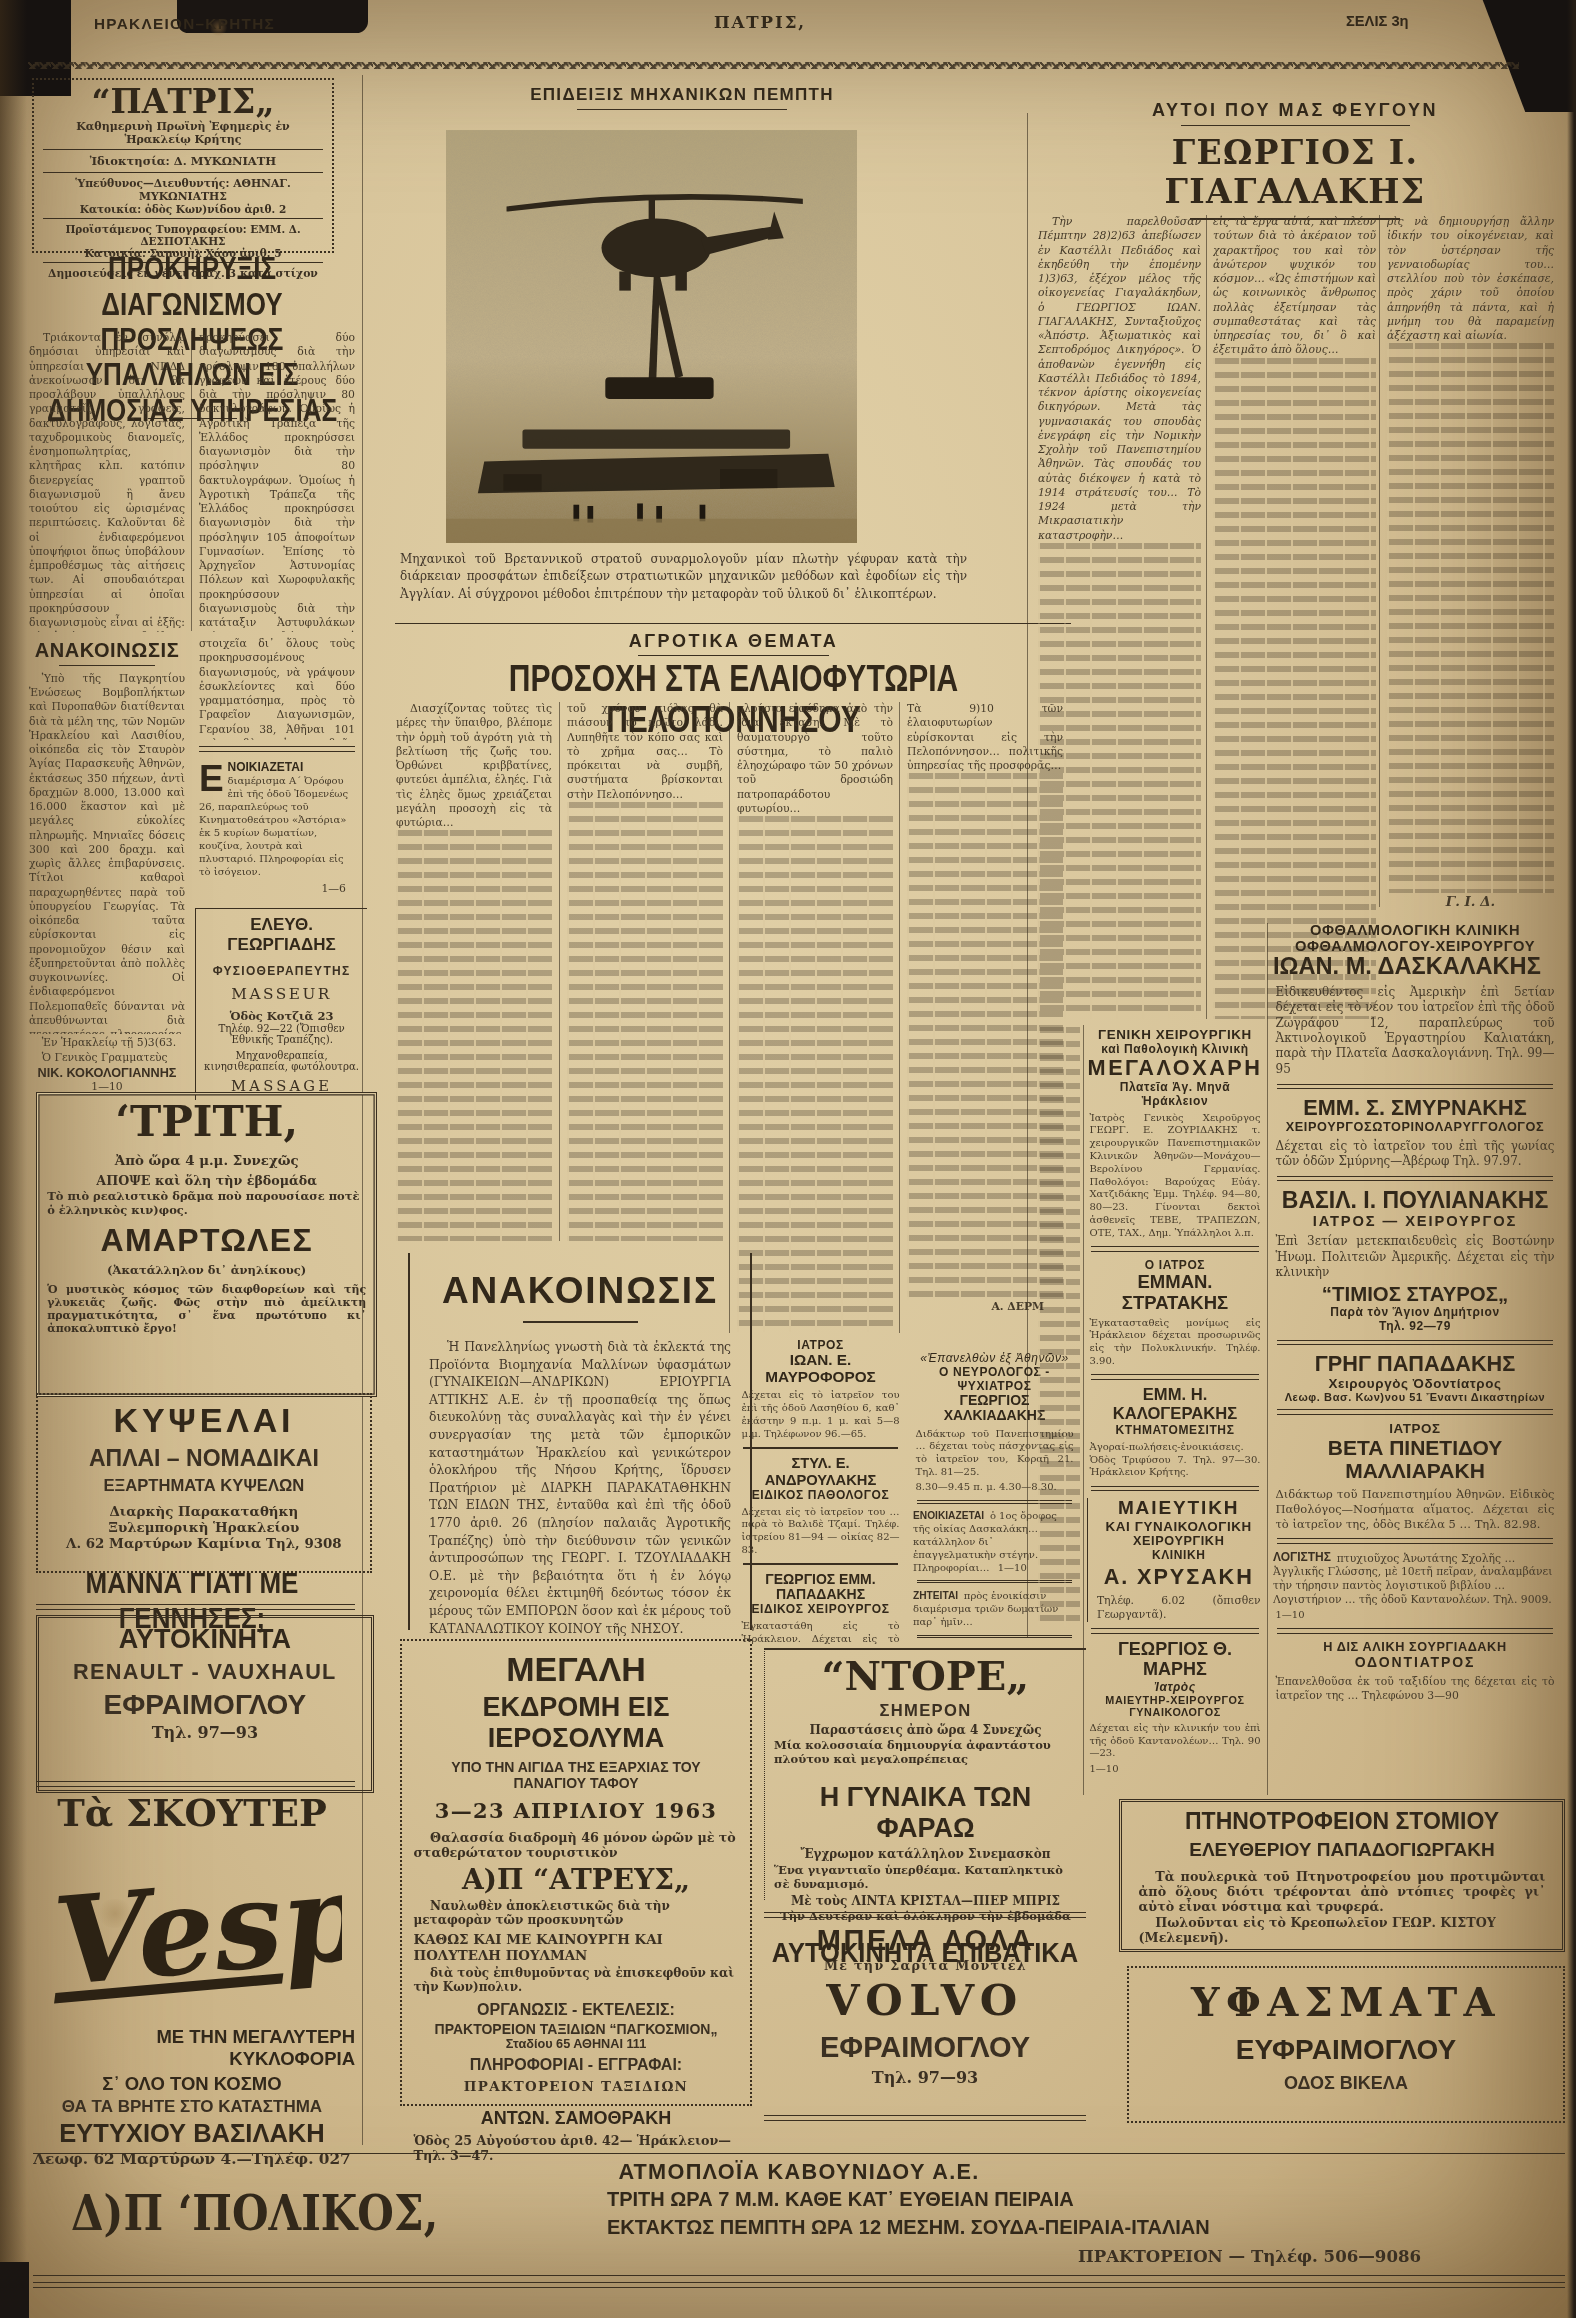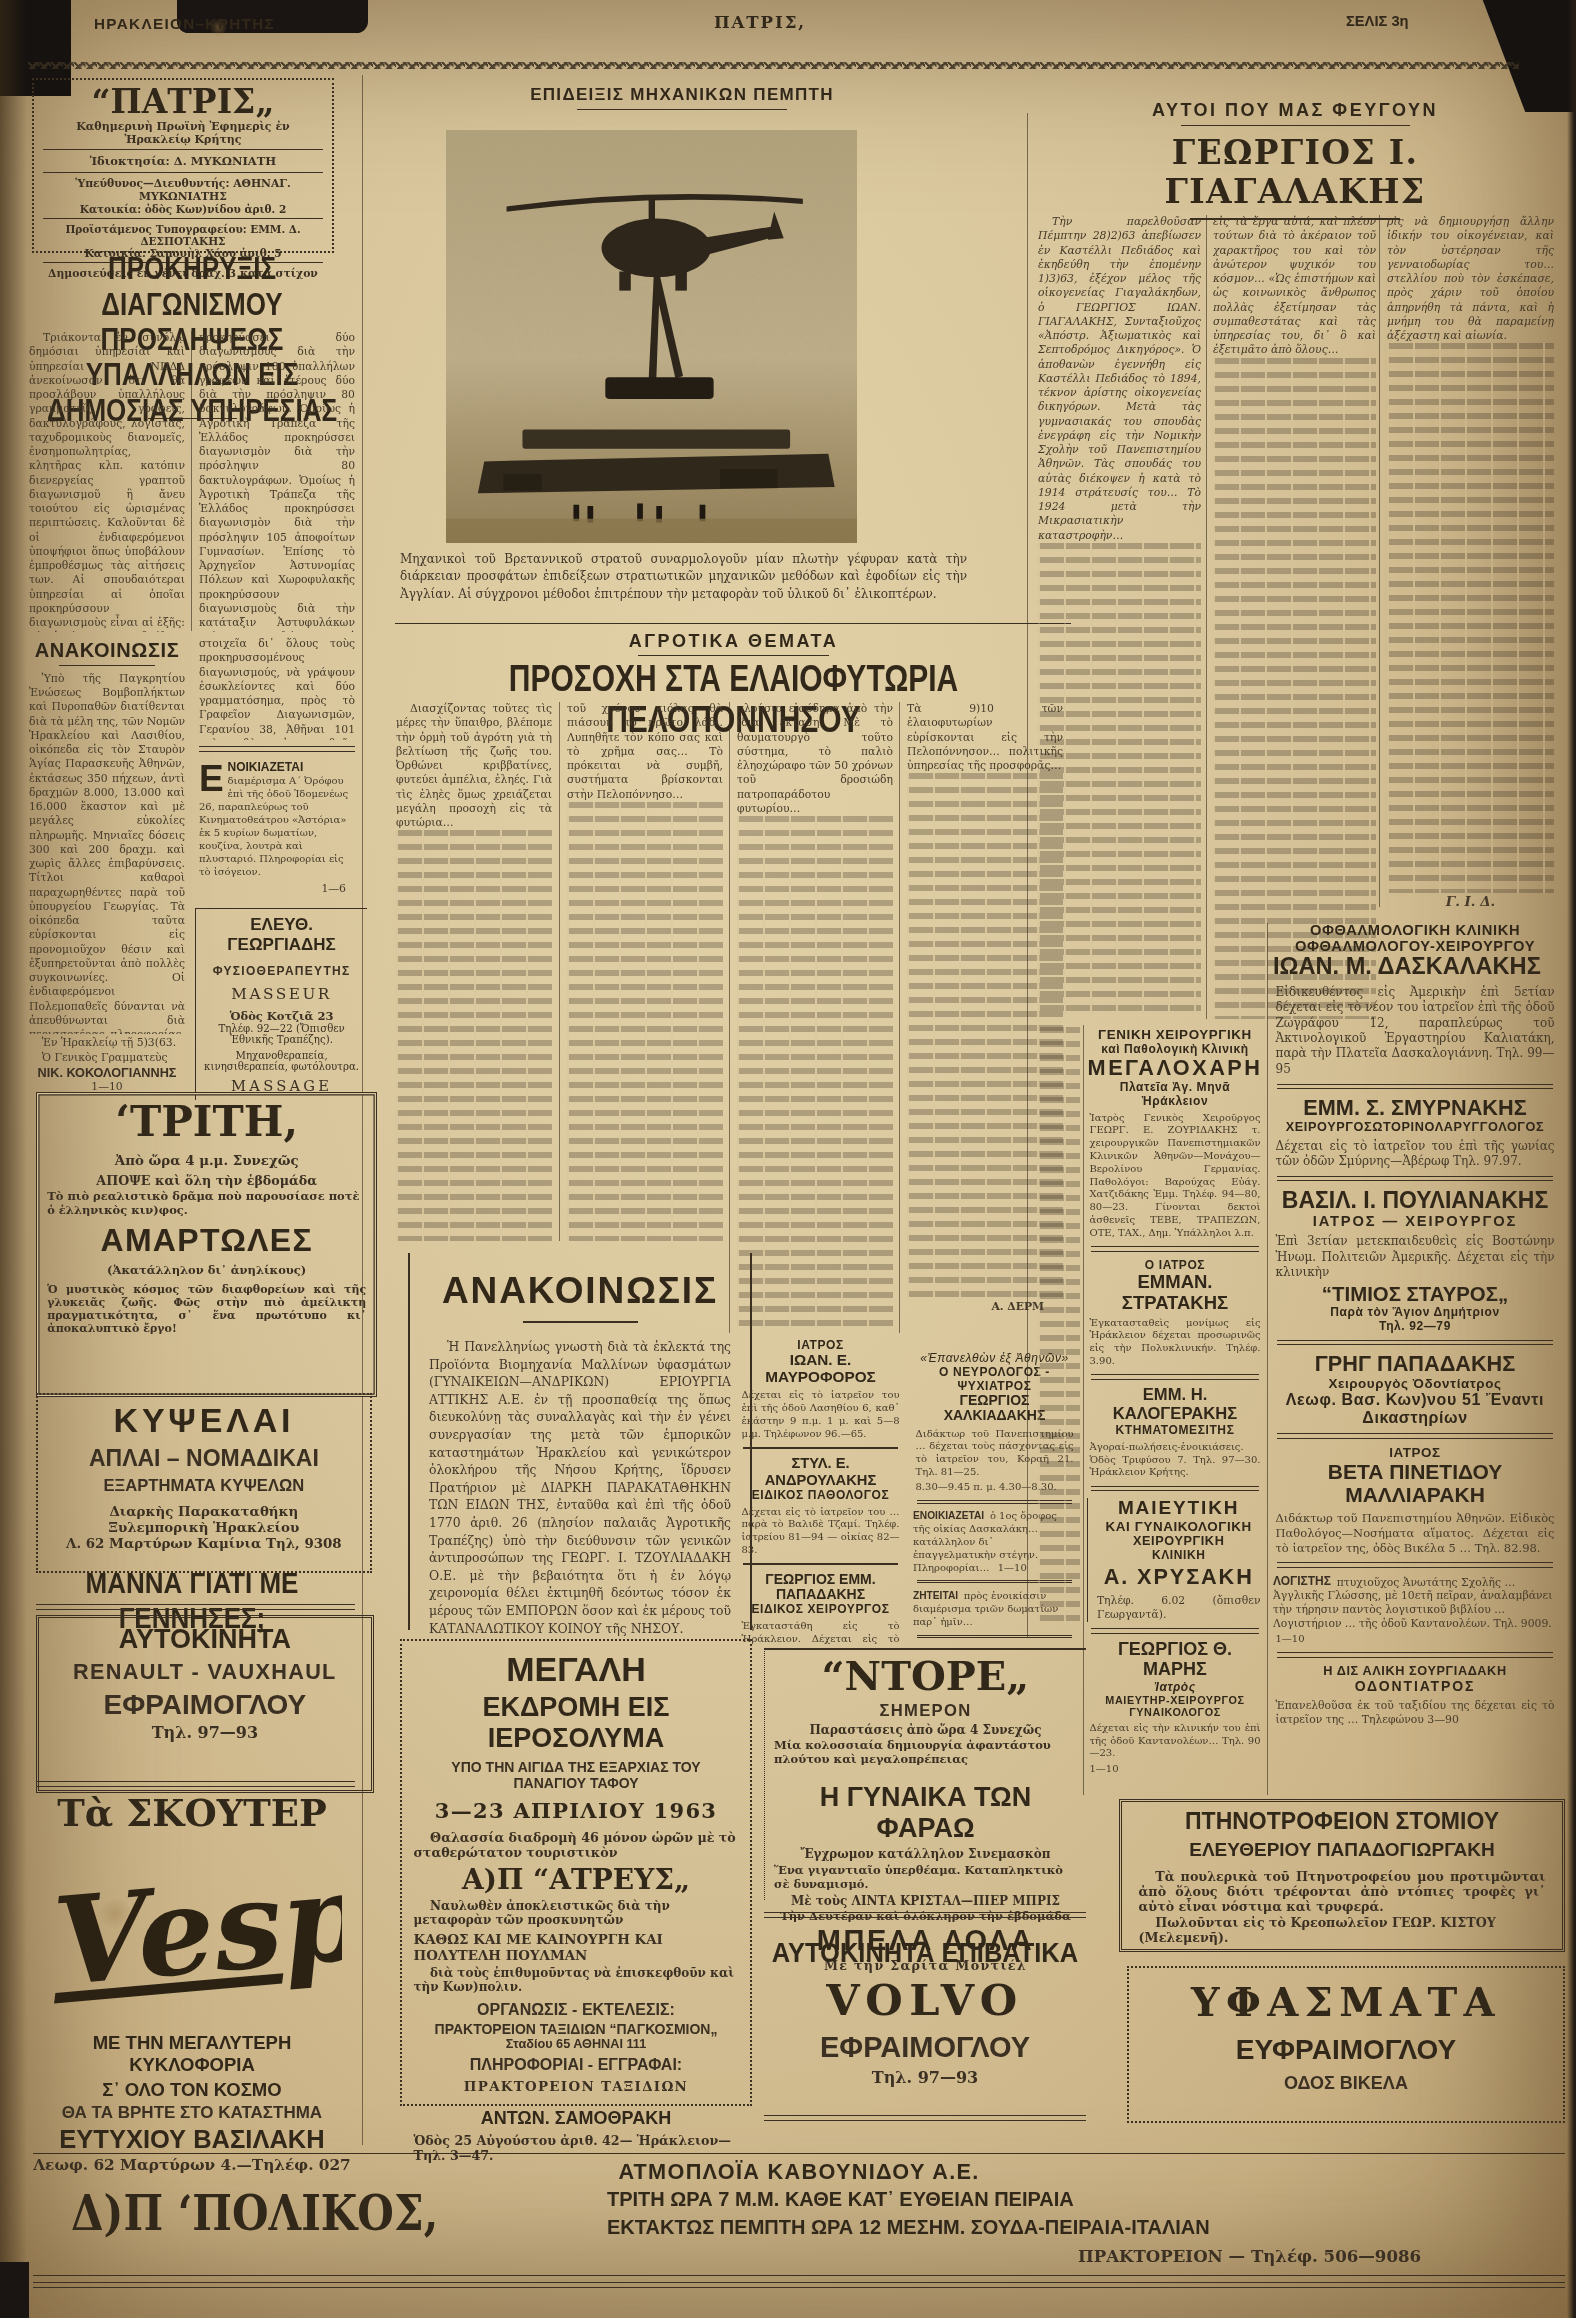--- a/index.html
+++ b/index.html
@@ -158,21 +158,21 @@
   <div class="abs dr" style="left:36px;top:1781px;width:319px;"></div>
 
   <div class="abs" style="left:29px;top:1791px;width:326px;">
     <div class="ser b c ink" style="font-size:37px;">Τὰ ΣΚΟΥΤΕΡ</div>
     <svg width="300" height="178" viewBox="0 0 470 280" style="display:block;margin:1.3px auto 0;">
       <g transform="rotate(-5 235 140)">
         <text x="18" y="215" font-family="DejaVu Serif, serif" font-style="italic" font-weight="bold" font-size="190" fill="#2c2214">Vespa</text>
         <rect x="60" y="228" width="360" height="16" fill="#2c2214" transform="skewX(-12)"></rect>
       </g>
     </svg>
-    <div class="san b c ink" style="font-size:18.5px;margin-top:18px;">ΜΕ ΤΗΝ ΜΕΓΑΛΥΤΕΡΗ ΚΥΚΛΟΦΟΡΙΑ</div>
+    <div class="san b c ink" style="font-size:18.5px;margin-top:12px;text-align:right;">ΜΕ ΤΗΝ ΜΕΓΑΛΥΤΕΡΗ ΚΥΚΛΟΦΟΡΙΑ</div>
     <div class="san b c ink" style="font-size:18.5px;margin-top:2.5px;">Σ᾿ ΟΛΟ ΤΟΝ ΚΟΣΜΟ</div>
     <div class="san b c" style="font-size:17px;margin-top:2.5px;">ΘΑ ΤΑ ΒΡΗΤΕ ΣΤΟ ΚΑΤΑΣΤΗΜΑ</div>
     <div class="san b c ink" style="font-size:25.5px;margin-top:1.3px;">ΕΥΤΥΧΙΟΥ ΒΑΣΙΛΑΚΗ</div>
     <div class="ser b c" style="font-size:15.3px;margin-top:2.5px;">Λεωφ. 62 Μαρτύρων 4.—Τηλέφ. 027</div>
   </div>
 
   <div class="abs" style="left:395px;top:85px;width:574px;">
     <div class="san b c ink" style="font-size:17px;letter-spacing:1.3px;">ΕΠΙΔΕΙΞΙΣ ΜΗΧΑΝΙΚΩΝ ΠΕΜΠΤΗ</div>
     <div class="hr1" style="width:210px;margin:3.8px auto 0;border-top-width:1.9px;"></div>
   </div>
@@ -424,21 +424,21 @@
       <div class="lst-label" style="font-size:14.7px;letter-spacing:1.9px;">ΙΑΤΡΟΣ — ΧΕΙΡΟΥΡΓΟΣ</div>
       <p class="lst-body" style="margin:2.5px 0 0;font-size:12px;">Ἐπὶ 3ετίαν μετεκπαιδευθεὶς εἰς Βοστώνην Ἡνωμ. Πολιτειῶν Ἀμερικῆς. Δέχεται εἰς τὴν κλινικὴν</p>
       <div class="lst-name" style="font-size:20.4px;margin-top:2.5px;">“ΤΙΜΙΟΣ ΣΤΑΥΡΟΣ„</div>
       <div class="lst-label ser" style="font-weight:bold;font-size:12px;">Παρὰ τὸν Ἅγιον Δημήτριον</div>
       <div class="lst-label ser" style="font-weight:bold;font-size:12px;">Τηλ. 92—79</div>
     </div>
     <div class="sep"></div>
     <div>
       <div class="lst-name" style="font-size:21.7px;">ΓΡΗΓ ΠΑΠΑΔΑΚΗΣ</div>
       <div class="lst-label ser" style="font-weight:bold;font-size:13.4px;">Χειρουργὸς Ὀδοντίατρος</div>
-      <div class="lst-label ser" style="font-weight:bold;font-size:16px;">Λεωφ. Βασ. Κων)νου 51 Ἔναντι Δικαστηρίων</div>
+      <div class="lst-label ser" style="font-weight:bold;font-size:11px;">Λεωφ. Βασ. Κων)νου 51 Ἔναντι Δικαστηρίων</div>
     </div>
     <div class="sep"></div>
     <div>
       <div class="lst-label" style="font-size:13.4px;">ΙΑΤΡΟΣ</div>
       <div class="lst-name" style="font-size:21px;">ΒΕΤΑ ΠΙΝΕΤΙΔΟΥ ΜΑΛΛΙΑΡΑΚΗ</div>
       <p class="lst-body c" style="margin:2.5px 0 0;font-size:11.5px;">Διδάκτωρ τοῦ Πανεπιστημίου Ἀθηνῶν. Εἰδικὸς Παθολόγος—Νοσήματα αἵματος. Δέχεται εἰς τὸ ἰατρεῖον της, ὁδὸς Βικέλα 5 … Τηλ. 82.98.</p>
     </div>
     <div class="sep"></div>
     <div>
       <span class="san b" style="font-size:12px;">ΛΟΓΙΣΤΗΣ</span>

